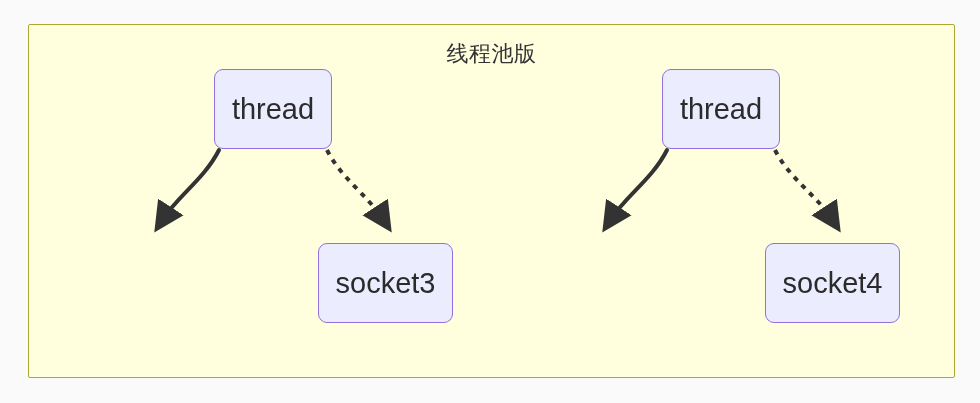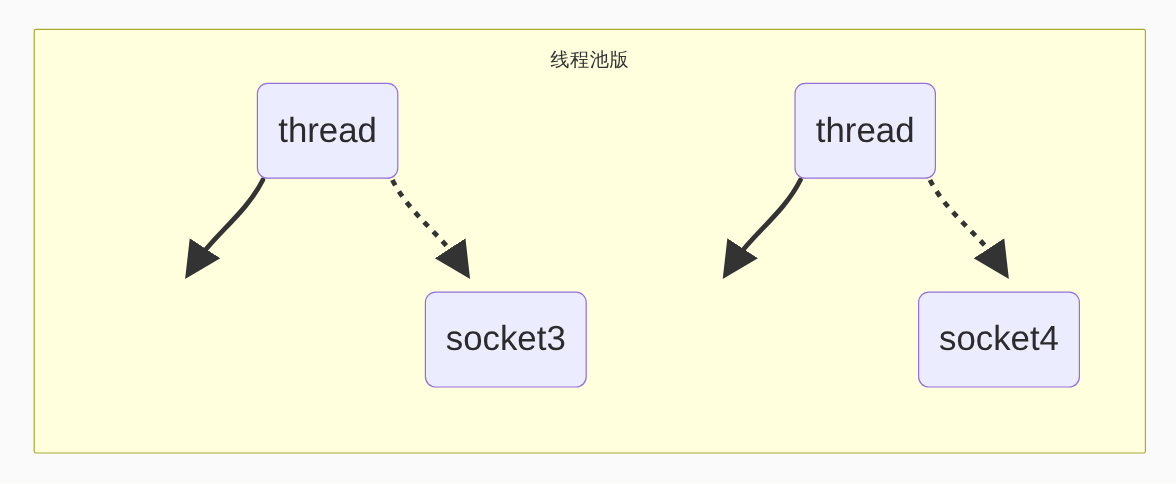--- a/index.html
+++ b/index.html
@@ -36,21 +36,21 @@
     border-radius: 2px;
     box-sizing: border-box;
   }
 
   .subgraph-title {
     position: absolute;
     left: 0;
     top: 18px;
     width: 100%;
     text-align: center;
-    font-size: 16px;
+    font-size: 22px;
     color: #333333;
     font-family: Liberation Serif, serif;
     letter-spacing: 0.5px;
     line-height: 1;
     user-select: none;
   }
 
   
   .edge-layer {
     position: absolute;
@@ -81,21 +81,21 @@
 
   .node-thread { width: 118px; height: 80px; }
   .node-socket { width: 135px; height: 80px; }
 
   
   #node-thread-1 { left: 214px; top: 69px; }
   #node-thread-2 { left: 662px; top: 69px; }
 
   
   #node-socket-1 { left: 93px;  top: 243px; }
-  #node-socket-3 { left: 318px; top: 243px; margin-left: 36px; }
+  #node-socket-3 { left: 318px; top: 243px; }
   #node-socket-2 { left: 542px; top: 243px; }
   #node-socket-4 { left: 765px; top: 243px; justify-content: center; }
 </style>
 </head>
 <body>
 
 <div id="diagram-root">
 
   <div class="subgraph-container">
     <div class="subgraph-title">线程池版</div>

